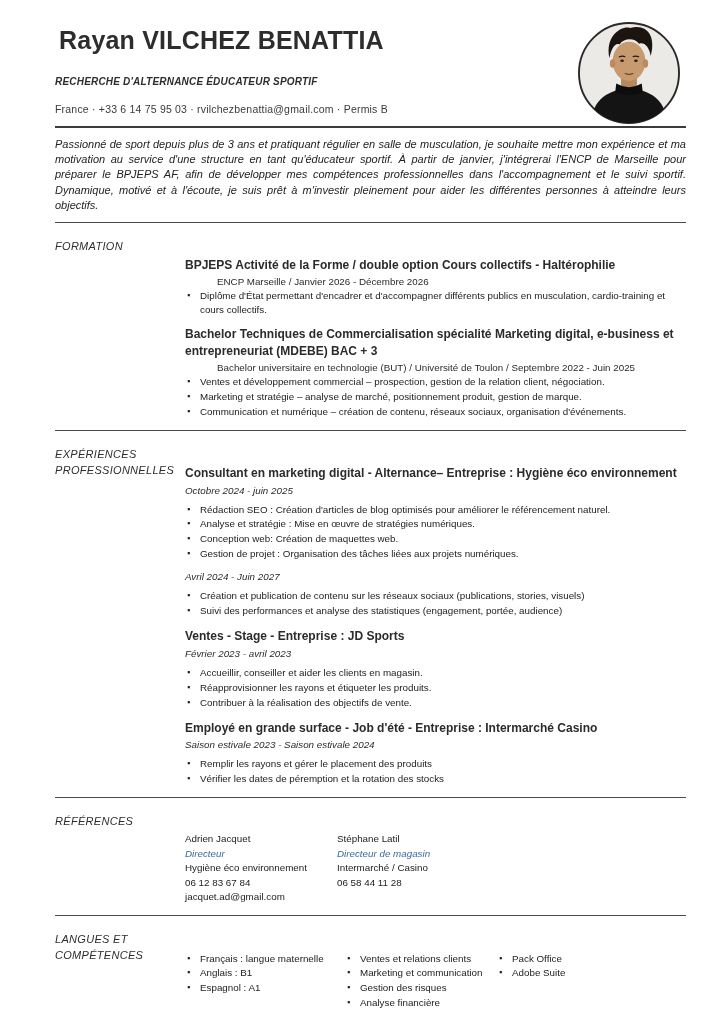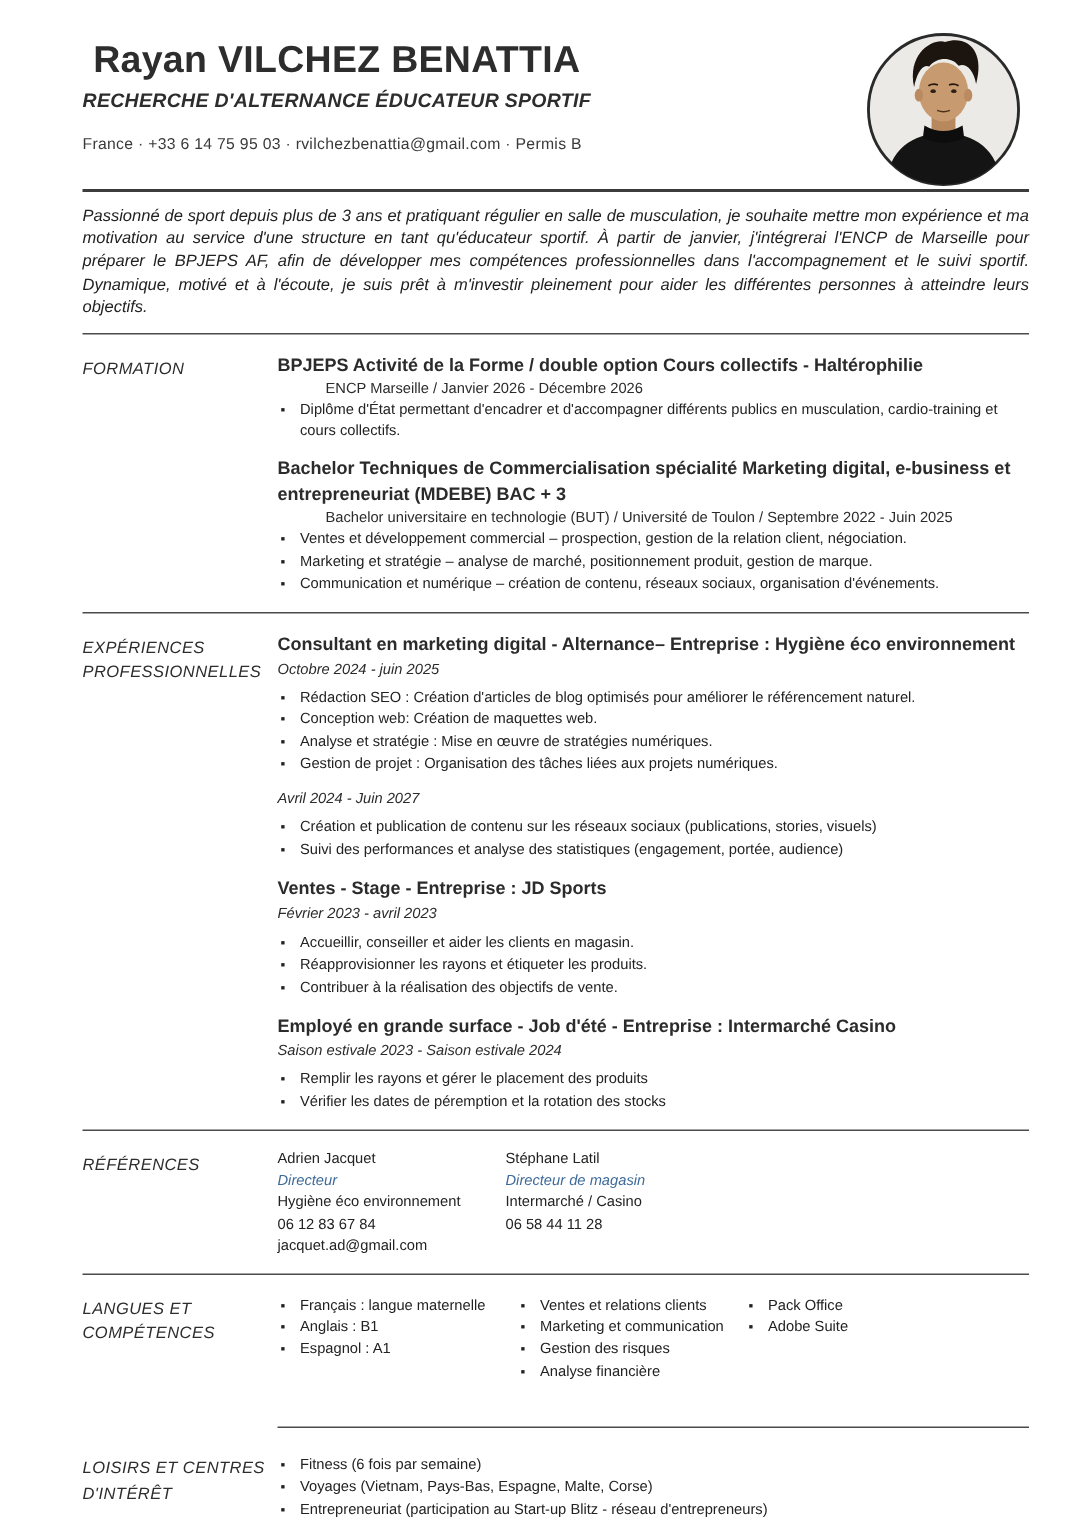--- a/index.html
+++ b/index.html
@@ -5,33 +5,33 @@
   * { box-sizing: border-box; }
   html, body { margin: 0; padding: 0; background: #ffffff; }
   .page {
     width: 724px; height: 1024px; margin: 0 auto; background: #fff;
     font-family: "Liberation Sans", sans-serif; color: #222;
     padding: 26px 38px 16px 55px; overflow: hidden; position: relative;
   }
   
   .header { display: flex; justify-content: space-between; align-items: flex-start; height: 100px; }
   .name { font-size: 25px; font-weight: 800; color: #2d2d2d; letter-spacing: .2px; text-align: center; }
-  .subtitle { font-size: 13px; font-weight: 700; font-style: italic; color: #2d2d2d; margin-top: 4px; letter-spacing: .2px; }
+  .subtitle { font-size: 10px; font-weight: 700; font-style: italic; color: #2d2d2d; margin-top: 21px; letter-spacing: .2px; }
   .contact { font-size: 10.5px; color: #3a3a3a; margin-top: 16px; letter-spacing: .2px; }
   .photo { width: 106px; height: 106px; margin-top: -6px; margin-right: 4px; flex-shrink: 0; }
   
   .divider { border: none; border-top: 2px solid #3c3c3c; margin: 0; }
   .divider.thin { border-top-width: 1.5px; border-top-color: #4a4a4a; }
   .divider.indent { margin-left: 130px; }
   
   .summary { font-style: italic; font-size: 11px; line-height: 1.38; text-align: justify; color: #222; margin: 9px 0; }
   
   .section { display: flex; padding: 12px 0 10px; }
   .section-h { width: 130px; flex-shrink: 0; font-size: 11px; font-weight: 400; font-style: italic; line-height: 1.5; letter-spacing: .3px; color: #2d2d2d; padding-top: 3px; }
-  .section-b { flex: 1; min-width: 0; }
+  .section-b { flex: 1; min-width: 0; margin-top: 22px; }
   .entry { margin-bottom: 10px; }
   .entry:last-child { margin-bottom: 0; }
   .entry-title { font-size: 12px; font-weight: 700; color: #2b2b2b; line-height: 1.4; }
   .entry-meta { font-size: 9.8px; color: #2b2b2b; margin: 2px 0 1px; padding-left: 32px; }
   .entry-date { font-size: 9.8px; font-style: italic; color: #2b2b2b; margin: 3px 0 7px; }
   ul.bullets { list-style: none; margin: 2px 0 0; padding: 0; }
   .bullets li { position: relative; padding-left: 15px; font-size: 9.8px; line-height: 1.42; margin-bottom: 1px; color: #222; }
   .bullets li::before { content: "▪"; position: absolute; left: 2px; top: 0; font-size: 9px; color: #222; }
   
   .refs { display: flex; }
@@ -111,22 +111,22 @@
 
   <div class="section">
     <div class="section-h">EXPÉRIENCES PROFESSIONNELLES</div>
     <div class="section-b">
 
       <div class="entry">
         <div class="entry-title">Consultant en marketing digital - Alternance– Entreprise : Hygiène éco environnement</div>
         <div class="entry-date">Octobre 2024 - juin 2025</div>
         <ul class="bullets">
           <li>Rédaction SEO : Création d'articles de blog optimisés pour améliorer le référencement naturel.</li>
+          <li>Analyse et stratégie : Mise en œuvre de stratégies numériques.</li>
           <li>Conception web: Création de maquettes web.</li>
-          <li>Analyse et stratégie : Mise en œuvre de stratégies numériques.</li>
           <li>Gestion de projet : Organisation des tâches liées aux projets numériques.</li>
         </ul>
       </div>
 
       <div class="entry">
         <div class="entry-date">Avril 2024 - Juin 2027</div>
         <ul class="bullets">
           <li>Création et publication de contenu sur les réseaux sociaux (publications, stories, visuels)</li>
           <li>Suivi des performances et analyse des statistiques (engagement, portée, audience)</li>
         </ul>

